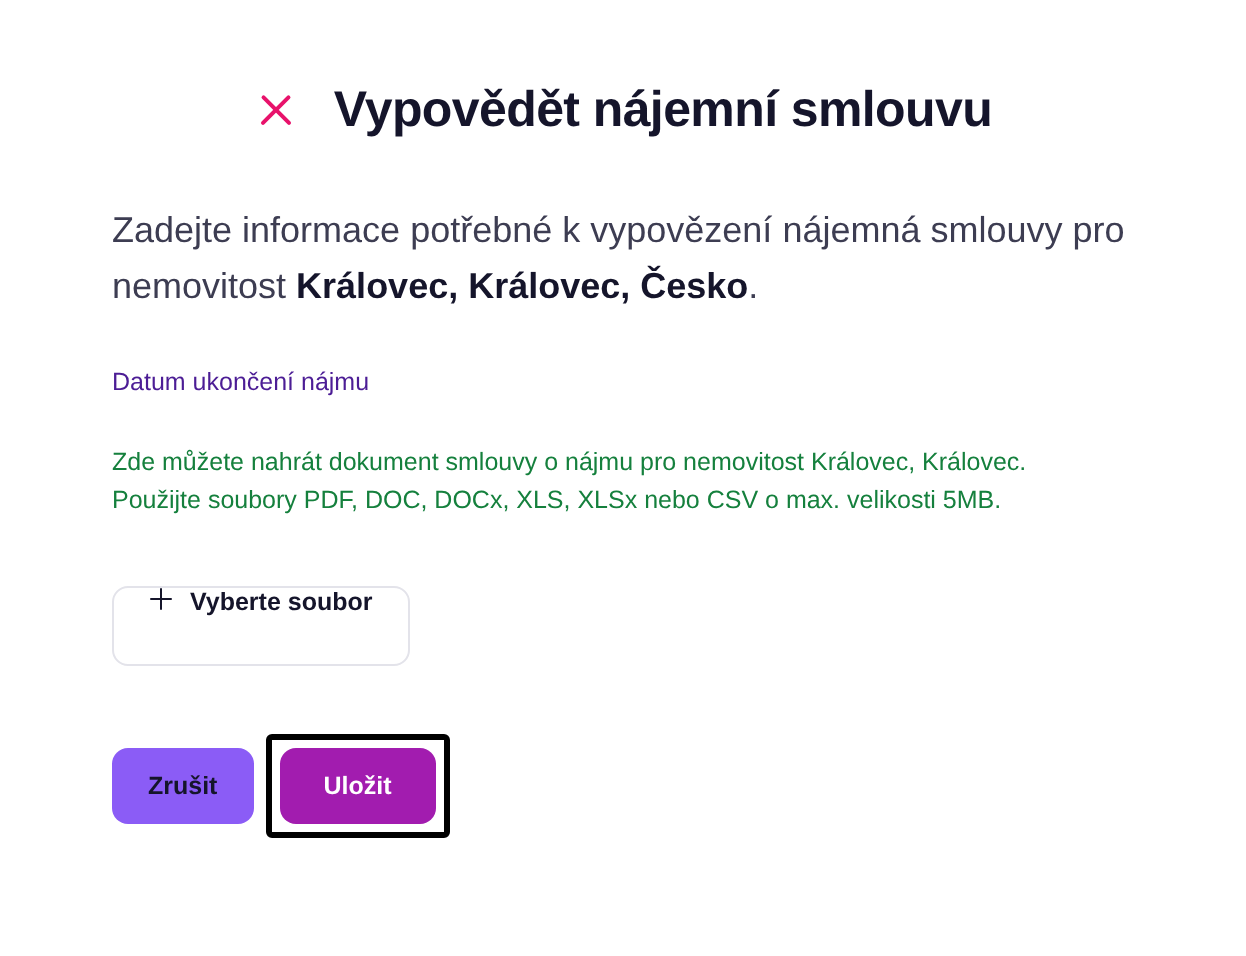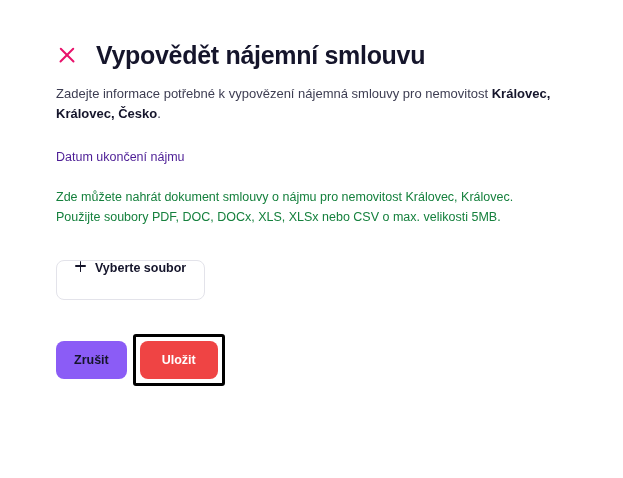--- a/index.html
+++ b/index.html
@@ -24,20 +24,21 @@
     background: #ffffff;
     box-sizing: border-box;
     padding: 0;
   }
 
   .header {
     display: flex;
     align-items: center;
     gap: 18px;
     padding: 40px 56px 0 56px;
+    justify-content: center;
   }
 
   .close-icon {
     width: 22px;
     height: 22px;
     position: relative;
     flex: 0 0 auto;
     cursor: pointer;
     display: inline-block;
   }
@@ -62,22 +63,22 @@
     color: #15152b;
     line-height: 1.2;
     margin: 0;
   }
 
   .body {
     padding: 0 56px;
   }
 
   .intro {
-    margin-top: 14px;
-    font-size: 13px;
+    margin-top: 32px;
+    font-size: 18px;
     line-height: 1.55;
     color: #3d3d52;
     max-width: 515px;
   }
   .intro .strong {
     font-weight: bold;
     color: #15152b;
   }
 
   .field-label {
@@ -193,21 +194,21 @@
 
   .save-focus {
     border: 3px solid #000000;
     padding: 4px;
     border-radius: 3px;
     display: inline-flex;
   }
   .btn-save {
     height: 38px;
     padding: 0 22px;
-    background: #ef4444;
+    background: #a21caf;
     border: none;
     border-radius: 8px;
     font-size: 12.5px;
     font-weight: bold;
     color: #ffffff;
     cursor: pointer;
     font-family: "Liberation Sans", sans-serif;
   }
 </style>
 </head>

